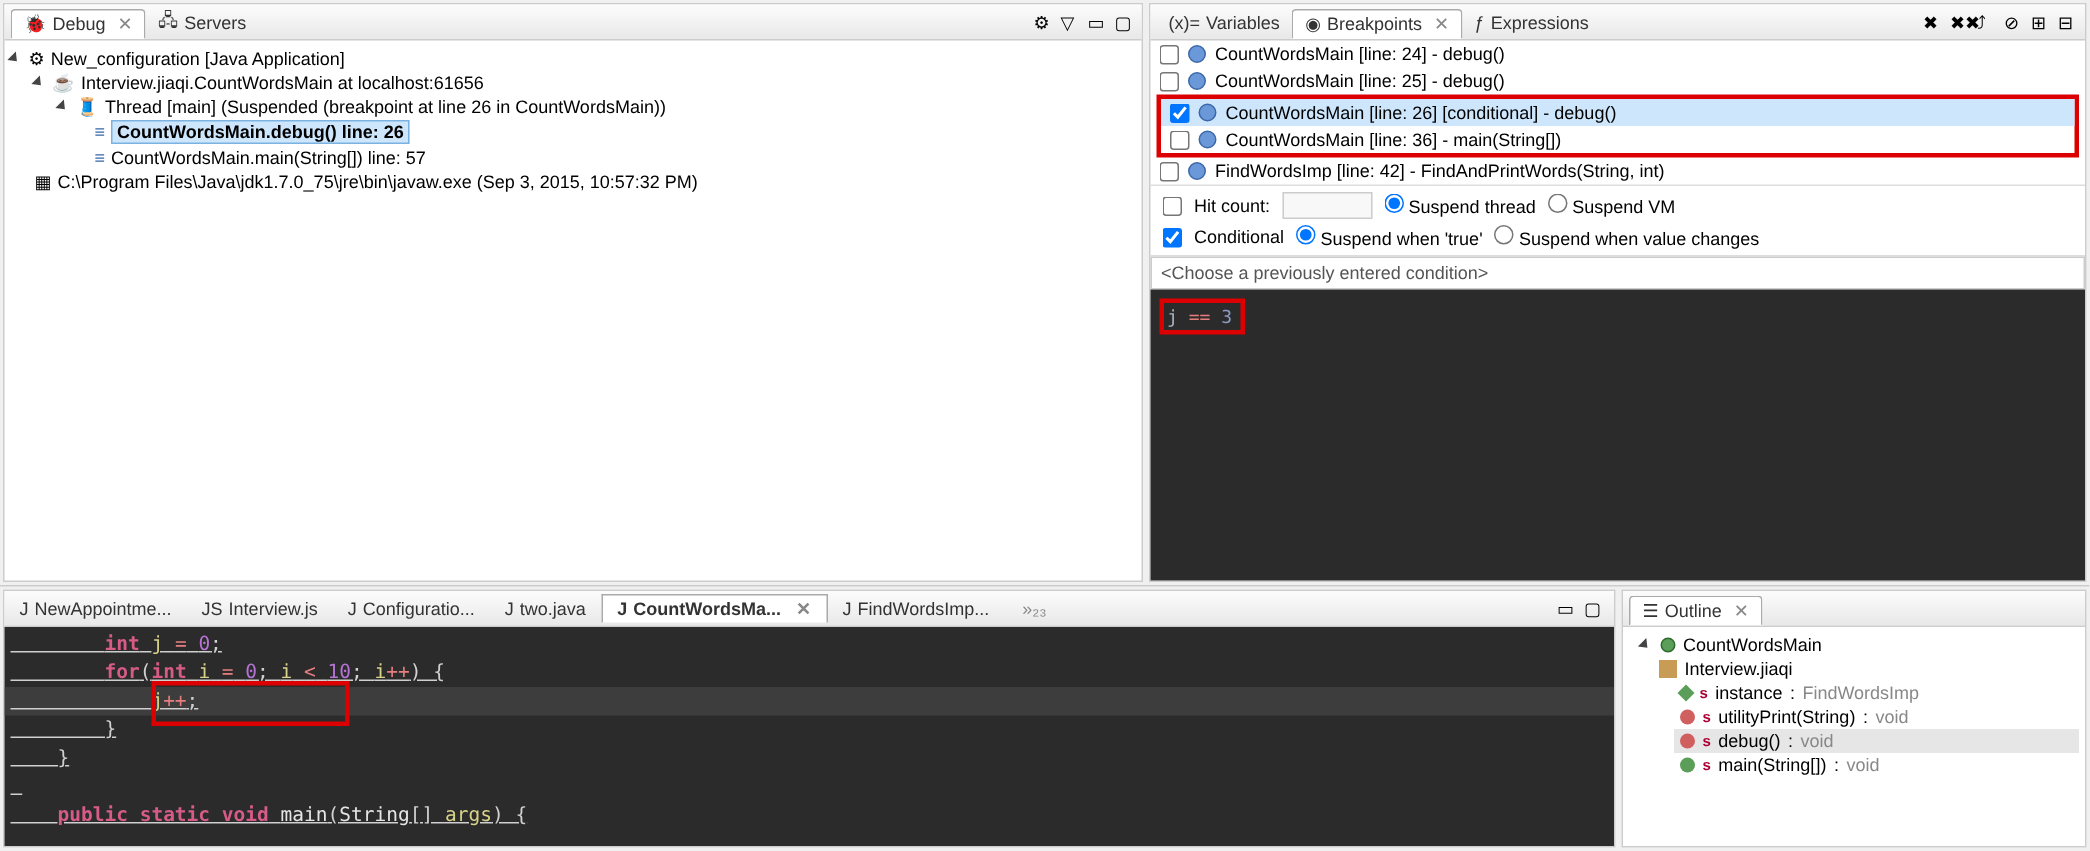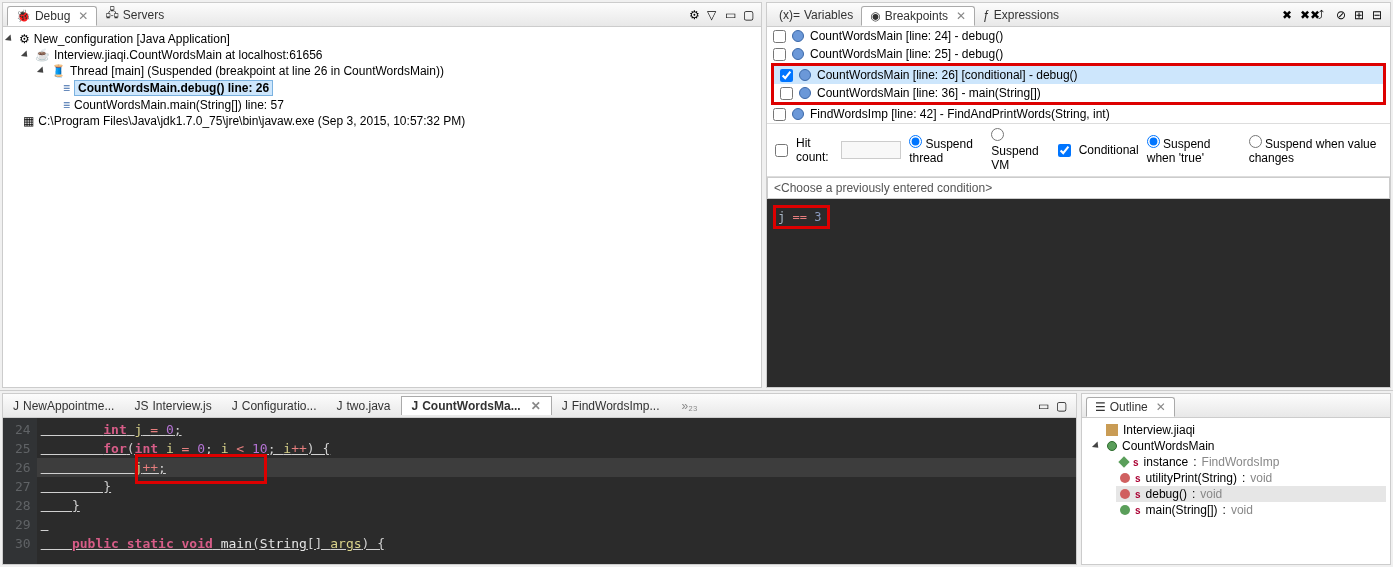--- a/index.html
+++ b/index.html
@@ -19,21 +19,21 @@
 .tree-row { display: flex; align-items: center; gap: 4px; padding: 1px 0; }
 .twisty { display: inline-block; width: 0; height: 0; border-left: 5px solid #444; border-top: 4px solid transparent; border-bottom: 4px solid transparent; margin-right: 3px; transform: rotate(45deg); }
 .tree-sel { background: #cde6fc; border: 1px solid #7bb2e0; padding: 0 3px; font-weight: bold; }
 
 .bp-row { display: flex; align-items: center; gap: 6px; padding: 2px 6px; }
 .bp-sel { background: #cde6fc; }
 .chk { width: 13px; height: 13px; }
 .bp-icon { display: inline-block; width: 12px; height: 12px; border-radius: 50%; background: #6b98d8; border: 1px solid #3b68a8; }
 .red-box { border: 3px solid #d00; }
 
-.controls { padding: 4px 8px; border-top: 1px solid #ddd; border-bottom: 1px solid #ddd; display: flex; gap: 4px; }
+.controls { padding: 4px 8px; border-top: 1px solid #ddd; border-bottom: 1px solid #ddd; display: flex; flex-direction: column; gap: 4px; }
 .controls-row { display: flex; align-items: center; gap: 8px; }
 .hit-input { width: 60px; border: 1px solid #ccc; background: #f8f8f8; height: 18px; }
 .cond-prev { border: 1px solid #ccc; padding: 3px 6px; color: #555; }
 .cond-editor { background: #2b2b2b; color: #a9b7c6; font-family: Consolas, monospace; padding: 6px; flex: 1; position: relative; }
 .cond-code { display: inline-block; }
 .cond-eq { color: #e67e7e; }
 .cond-num { color: #8b9bc0; }
 
 .editor-tabs { display: flex; align-items: center; background: linear-gradient(#fcfcfc,#e8e8e8); border-bottom: 1px solid #ccc; height: 24px; }
 .etab { display: flex; align-items: center; gap: 4px; padding: 2px 10px; cursor: pointer; color: #333; }
@@ -223,29 +223,20 @@
             <span>J</span>
             <span>FindWordsImp...</span>
           </span>
         <span style="margin-left:12px;color:#888">»₂₃</span>
         <span class="toolbar-right" style="padding-right:6px">
             <span class="toolbar-icon">▭</span>
             <span class="toolbar-icon">▢</span>
           </span>
       </div>
       <div class="code-area">
-        <div class="gutter">
-          <div>24</div>
-          <div>25</div>
-          <div>26</div>
-          <div>27</div>
-          <div>28</div>
-          <div>29</div>
-          <div>30</div>
-        </div>
         <div class="code-lines">
 <pre>        <span class="kw">int</span> <span class="var">j</span> <span class="op">=</span> <span class="num">0</span>;</pre>
 <pre>        <span class="kw">for</span>(<span class="kw">int</span> <span class="var">i</span> <span class="op">=</span> <span class="num">0</span>; <span class="var">i</span> <span class="op">&lt;</span> <span class="num">10</span>; <span class="var">i</span><span class="op">++</span>) {</pre>
 <pre class="cur-line">            <span class="var">j</span><span class="op">++</span>;</pre>
 <pre>        }</pre>
 <pre>    }</pre>
 <pre> </pre>
 <pre>    <span class="kw">public static void</span> <span class="type-fn">main</span>(<span class="type-fn">String</span>[] <span class="var">args</span>) {</pre>
           <div class="red-box" style="position:absolute; left:98px; top:36px; width:132px; height:30px; pointer-events:none;"></div>
         </div>
@@ -254,28 +245,28 @@
 
     <div class="panel" style="flex:1">
       <div class="panel-tabs">
         <span class="tab active">
             <span>☰</span>
             <span>Outline</span>
             <span style="margin-left:4px;color:#888">✕</span>
           </span>
       </div>
       <div class="panel-body">
+        <div class="outline-row" style="margin-left:4px">
+            <span class="twisty"></span>
+            <span class="oic-class"></span>
+            <span>CountWordsMain</span>
+          </div>
         <div class="outline-row" style="margin-left:16px">
             <span class="oic-pkg"></span>
             <span>Interview.jiaqi</span>
-          </div>
-        <div class="outline-row" style="margin-left:4px">
-            <span class="twisty"></span>
-            <span class="oic-class"></span>
-            <span>CountWordsMain</span>
           </div>
         <div class="outline-row" style="margin-left:30px"><span class="oic-field"></span><sup style="color:#a03;font-weight:bold">s</sup><span>instance</span> : <span class="oret">FindWordsImp</span></div>
         <div class="outline-row" style="margin-left:30px"><span class="oic-meth red"></span><sup style="color:#a03;font-weight:bold">s</sup><span>utilityPrint(String)</span> : <span class="oret">void</span></div>
         <div class="outline-row" style="margin-left:30px;background:#e6e6e6"><span class="oic-meth red"></span><sup style="color:#a03;font-weight:bold">s</sup><span>debug()</span> : <span class="oret">void</span></div>
         <div class="outline-row" style="margin-left:30px"><span class="oic-meth"></span><sup style="color:#a03;font-weight:bold">s</sup><span>main(String[])</span> : <span class="oret">void</span></div>
       </div>
     </div>
   </div>
 </div>
 

